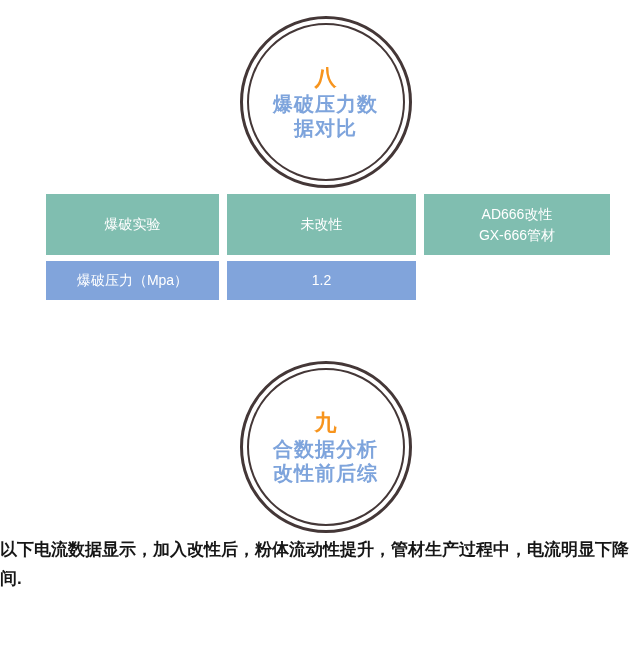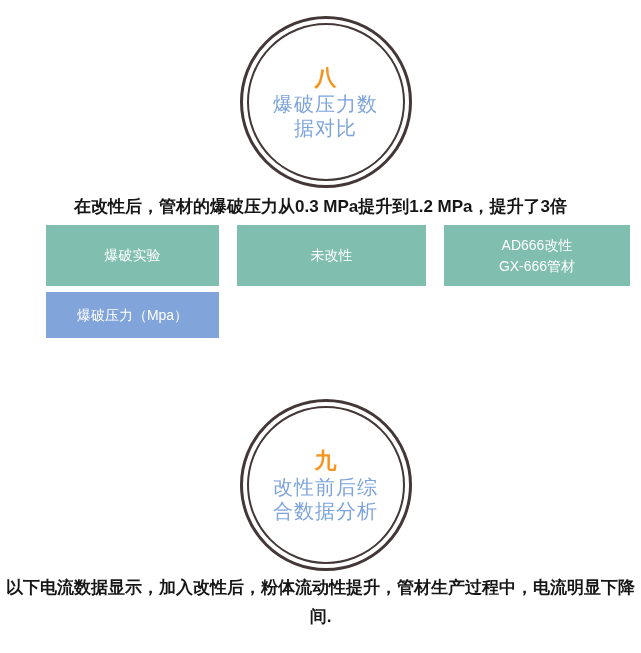--- a/index.html
+++ b/index.html
@@ -20,99 +20,101 @@
   }
   .badge-inner {
     width: 100%; height: 100%;
     border: 2px solid #443737; border-radius: 50%;
     display: flex; flex-direction: column; align-items: center; justify-content: center;
   }
   .badge-number {
     font-size: 22px; font-weight: 700; color: #f7941d; line-height: 1.25;
   }
   .badge-title {
-    font-size: 20px; font-weight: 400; color: #7ea4dc; line-height: 1.2; letter-spacing: 1px;
+    font-size: 20px; font-weight: 700; color: #7ea4dc; line-height: 1.2; letter-spacing: 1px;
   }
   #badge-8 { margin-top: 16px; }
   #badge-9 { margin-top: 61px; }
 
   
   .summary {
     margin: 7px 0 0 0;
     text-align: center;
     font-size: 17px; font-weight: 700; line-height: 24px;
     color: #161616;
   }
 
   
   .ptable {
     margin: 6px 0 0 46px;
     width: 554px;
     display: grid;
     grid-template-columns: 173px 189px 186px;
-    gap: 6px 18px;
+    gap: 6px 8px;
     background: #ffffff;
   }
   .cell {
     display: flex; flex-direction: column;
     align-items: center; justify-content: center;
     color: #ffffff; font-size: 14px; line-height: 21px;
     text-align: center;
   }
   .th { background: #80beb0; height: 61px; }
-  .td { background: #81a4db; height: 46px; }
+  .td { background: #81a4db; height: 39px; }
 
   
   .para {
     margin: 2px 0 0 0;
-    text-align: center;
+    text-align: left;
     font-size: 17px; font-weight: 700; line-height: 29px;
     color: #161616;
   }
 </style>
 </head>
 <body>
 
 <div>
 
   <div class="badge" id="badge-8">
     <div class="badge-outer">
       <div class="badge-inner">
         <div class="badge-number">八</div>
         <div class="badge-title">爆破压力数</div>
         <div class="badge-title">据对比</div>
       </div>
     </div>
   </div>
 
-  <p class="summary">在改性后，管材的爆破压力从0.3 MPa提升到1.2 MPa，提升了3倍</p>
 
   <div class="ptable">
     <div class="cell th">
       <span>爆破实验</span>
     </div>
     <div class="cell th">
       <span>未改性</span>
     </div>
     <div class="cell th">
       <span>AD666改性</span>
       <span>GX-666管材</span>
     </div>
 
     <div class="cell td">
       <span>爆破压力（Mpa）</span>
     </div>
+    <div class="cell td">
+      <span>1.2</span>
+    </div>
   </div>
 
   <div class="badge" id="badge-9">
     <div class="badge-outer">
       <div class="badge-inner">
         <div class="badge-number">九</div>
+        <div class="badge-title">合数据分析</div>
         <div class="badge-title">改性前后综</div>
-        <div class="badge-title">合数据分析</div>
       </div>
     </div>
   </div>
 
   <div class="para">
     <div>以下电流数据显示，加入改性后，粉体流动性提升，管材生产过程中，电流明显下降</div>
     <div>间.</div>
   </div>
 
 </div>

